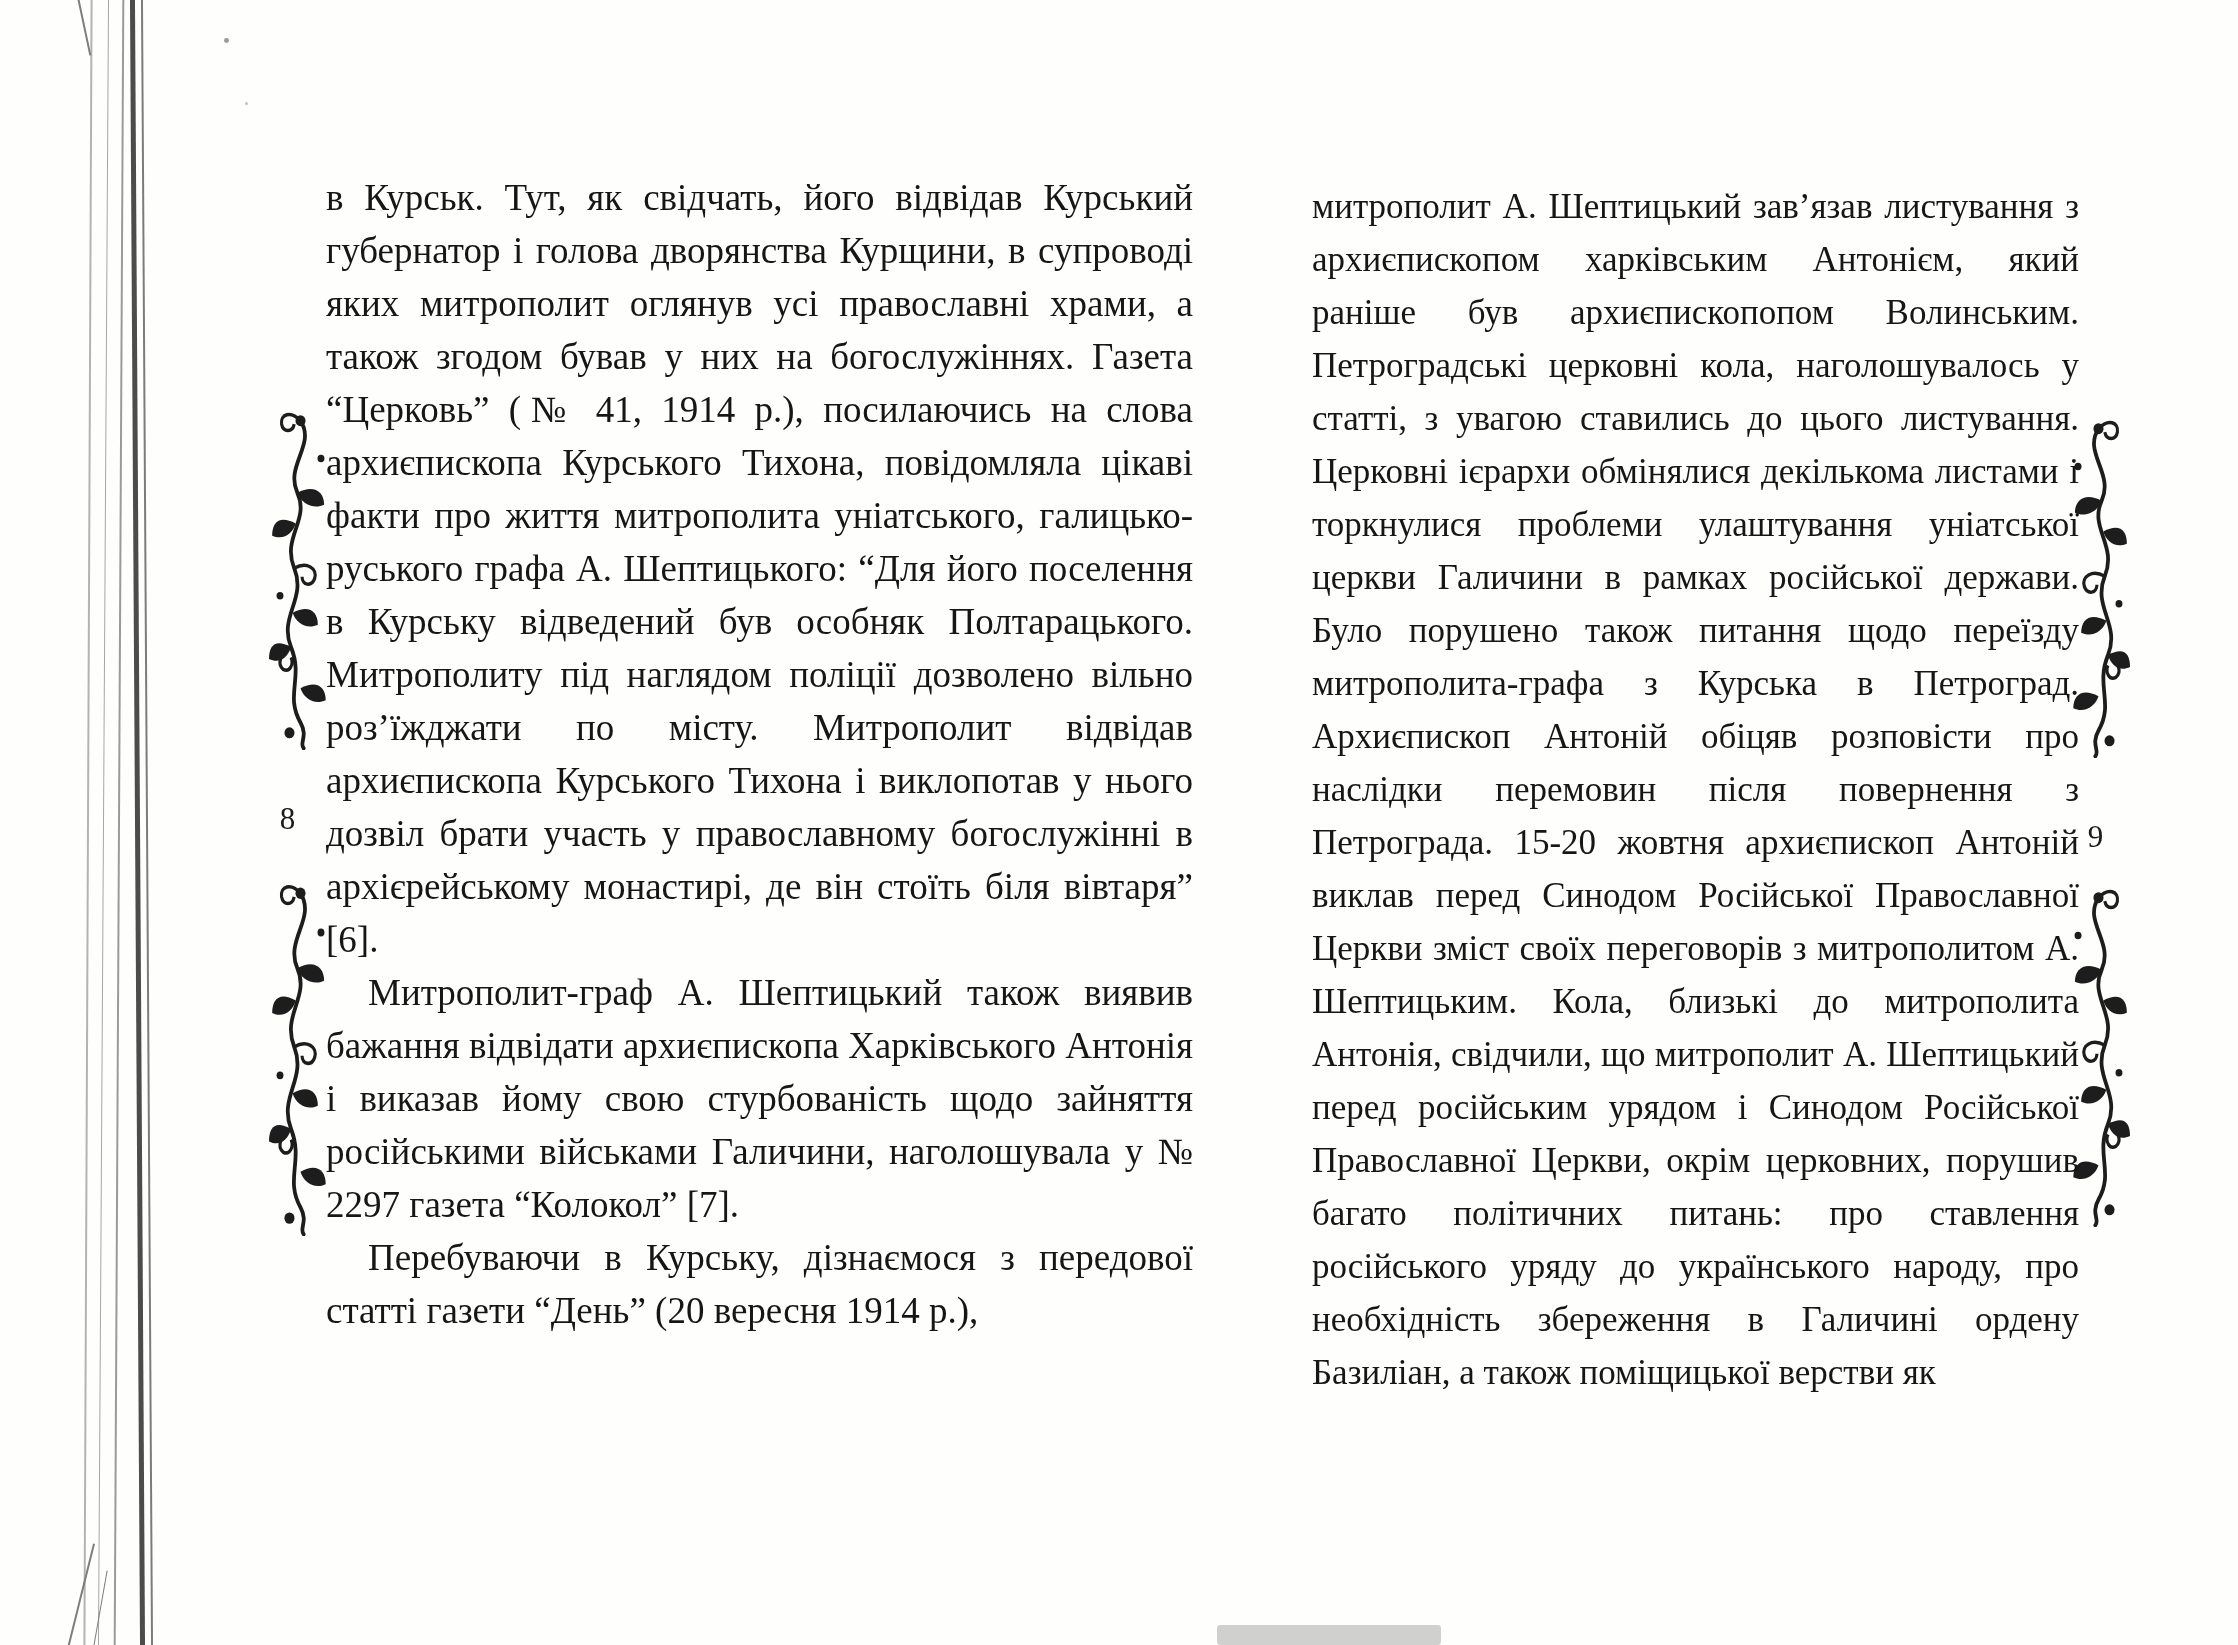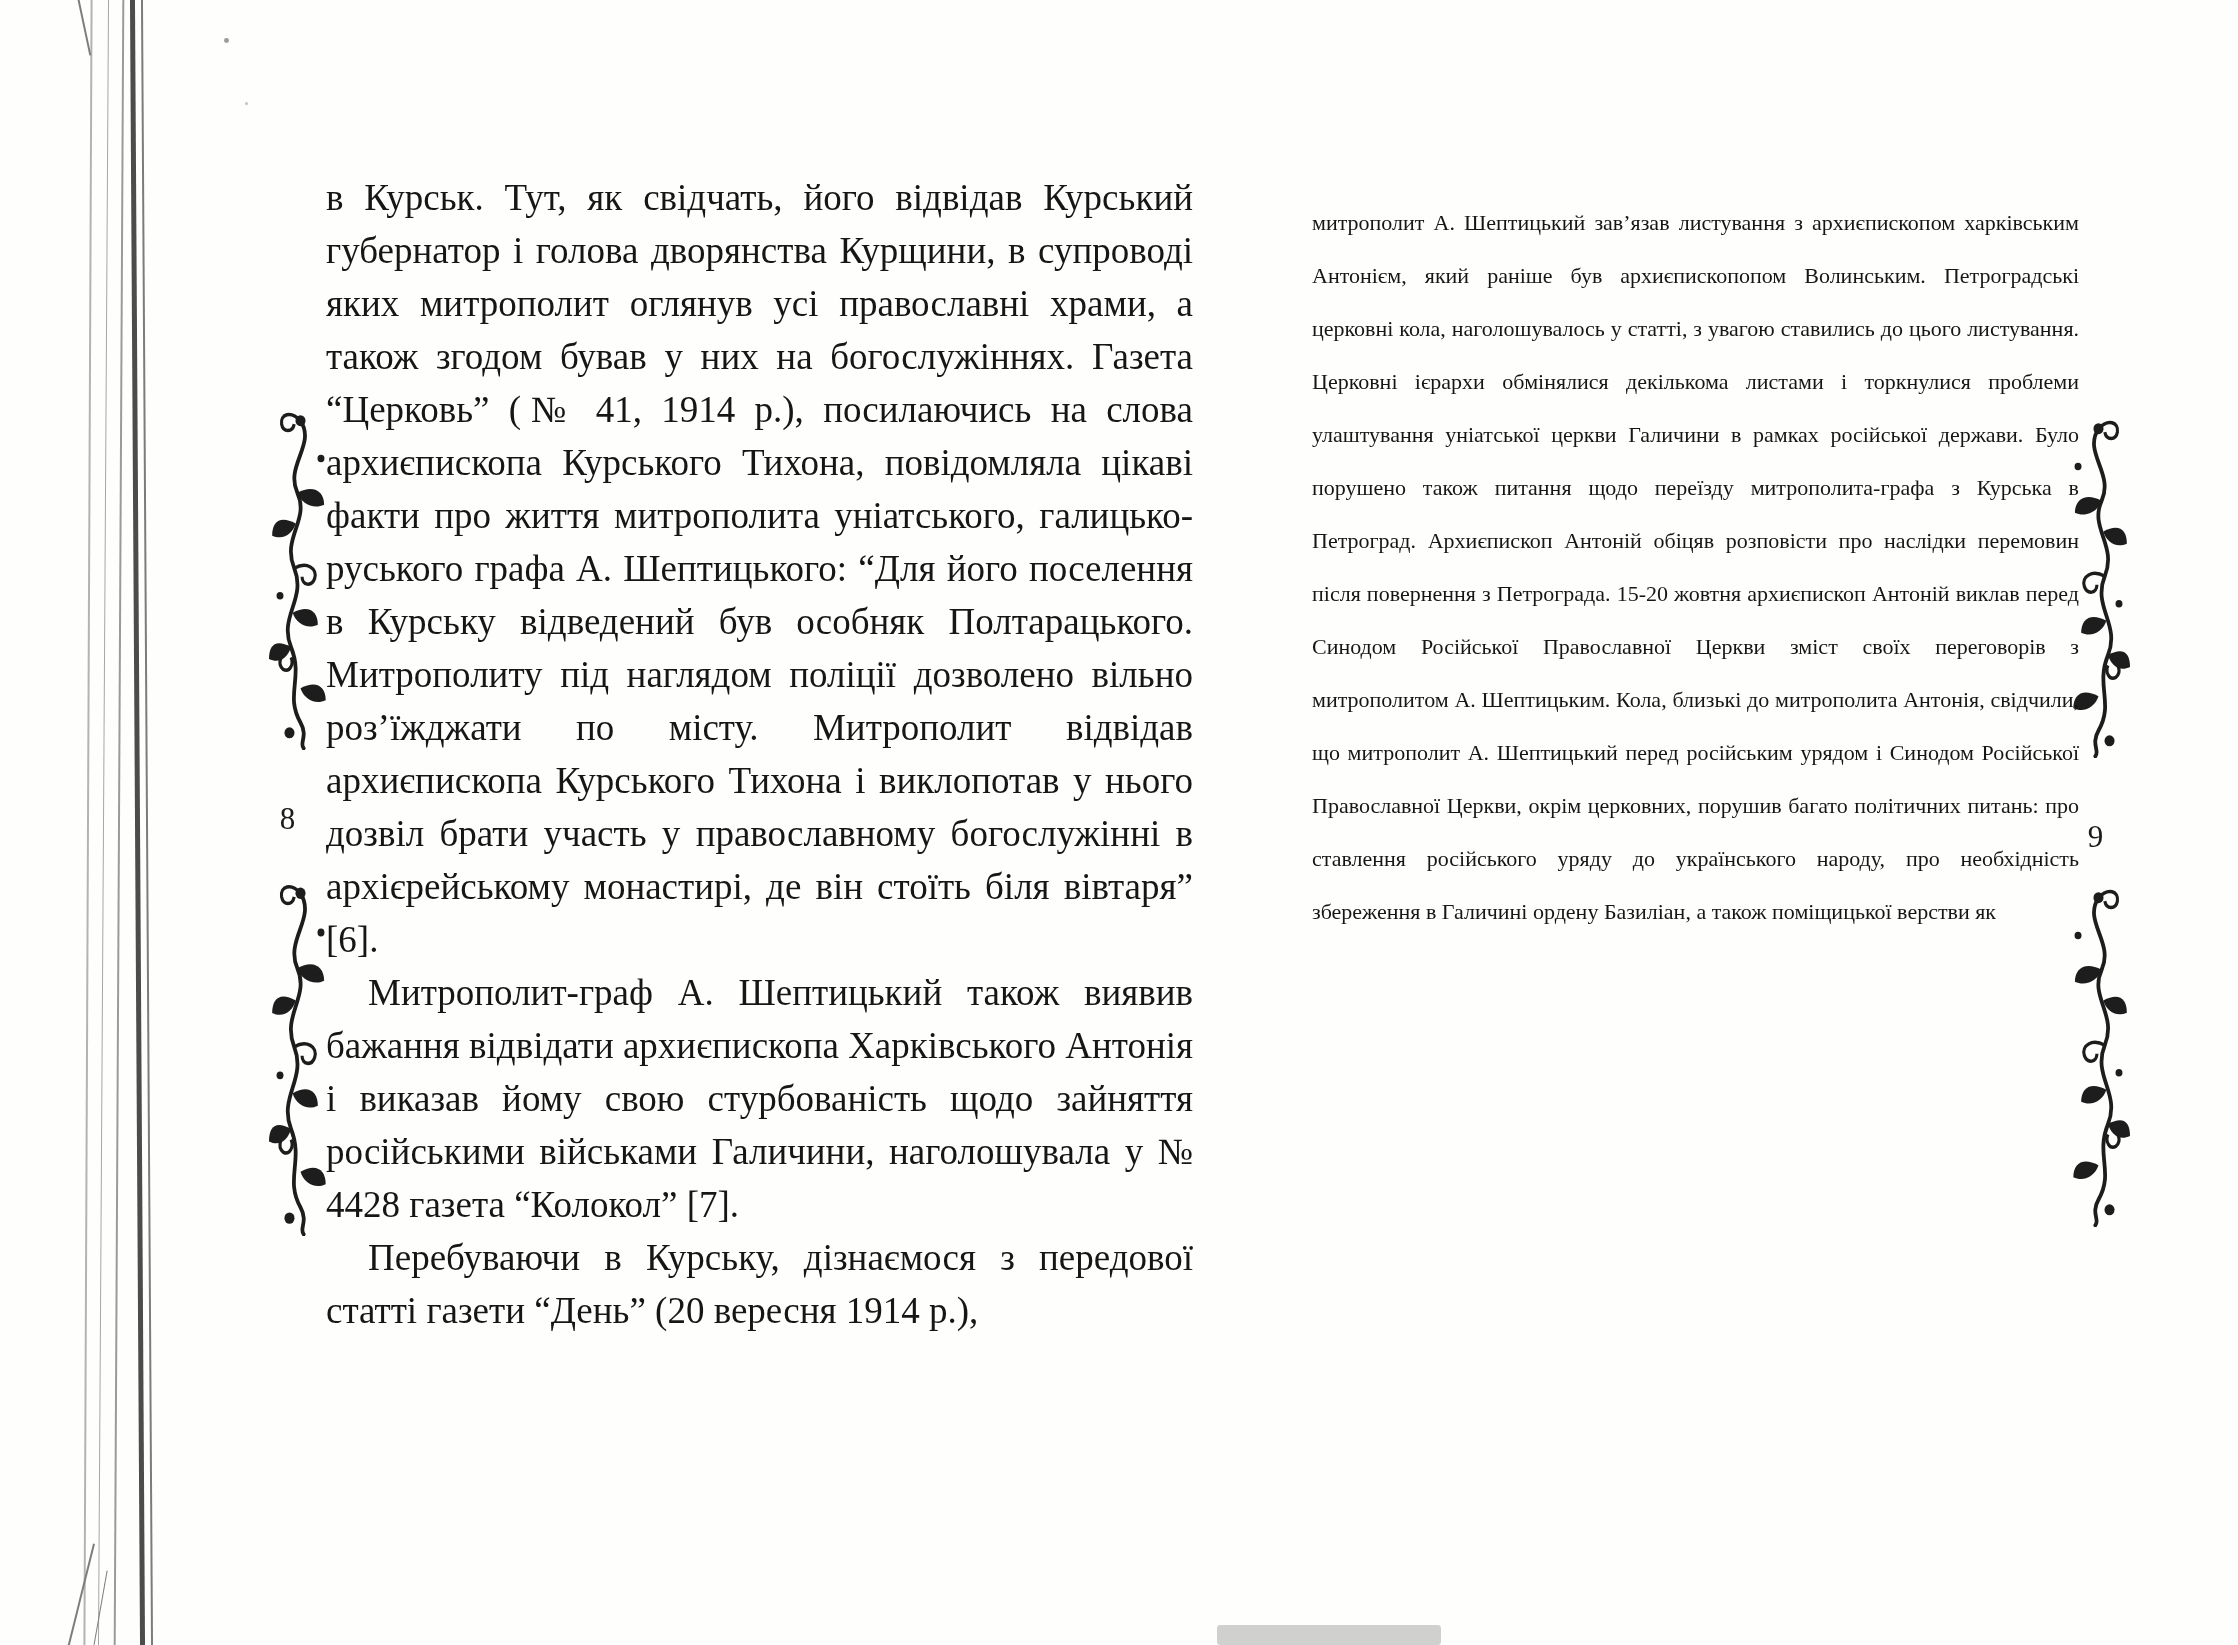--- a/index.html
+++ b/index.html
@@ -32,21 +32,21 @@
     background: #b7b7b5; opacity: .65; border-radius: 3.4px;
   }
 
   
   .column {
     position: absolute;
     text-align: justify;
     text-justify: inter-word;
   }
   .column-left  { left: 326px;  top: 171px; width: 867px; font-size: 37px; line-height: 53px; }
-  .column-right { left: 1312px; top: 196px; width: 767px; font-size: 22px; line-height: 53px; }
+  .column-right { left: 1312px; top: 180px; width: 767px; font-size: 35px; line-height: 53px; }
   p.para { margin: 0; }
   p.para.indent { text-indent: 42px; }
 
   
   .page-num {
     position: absolute;
     font-size: 31px;
     width: 41px;
     text-align: center;
     color: #1b1b1b;
@@ -110,21 +110,21 @@
   <svg class="ornament orn-right-top mirrored" viewBox="0 0 40 200" preserveAspectRatio="none">
       <use href="#vine"></use>
     </svg>
   <div class="page-num page-num-right">9</div>
   <svg class="ornament orn-right-bottom mirrored" viewBox="0 0 40 200" preserveAspectRatio="none">
       <use href="#vine"></use>
     </svg>
 
   <div class="column column-left">
       <p class="para">в Курськ. Тут, як свідчать, його відвідав Курський губернатор і голова дворянства Курщини, в супроводі яких митрополит оглянув усі православні храми, а також згодом бував у них на богослужіннях. Газета “Церковь” (№ 41, 1914 р.), посилаючись на слова архиєпископа Курського Тихона, повідомляла цікаві факти про життя митрополита уніатського, галицько-руського графа А. Шептицького: “Для його поселення в Курську відведений був особняк Полтарацького. Митрополиту під наглядом поліції дозволено вільно роз’їжджати по місту. Митрополит відвідав архиєпископа Курського Тихона і виклопотав у нього дозвіл брати участь у православному богослужінні в архієрейському монастирі, де він стоїть біля вівтаря” [6].</p>
-      <p class="para indent">Митрополит-граф А. Шептицький також виявив бажання відвідати архиєпископа Харківського Антонія і виказав йому свою стурбованість щодо зайняття російськими військами Галичини, наголошувала у № 4428 газета “Колокол” [7].</p>
+      <p class="para indent">Митрополит-граф А. Шептицький також виявив бажання відвідати архиєпископа Харківського Антонія і виказав йому свою стурбованість щодо зайняття російськими військами Галичини, наголошувала у № 2297 газета “Колокол” [7].</p>
       <p class="para indent">Перебуваючи в Курську, дізнаємося з передової статті газети “День” (20 вересня 1914 р.),</p>
     </div>
 
   <div class="column column-right">
       <p class="para">митрополит А. Шептицький зав’язав листування з архиєпископом харківським Антонієм, який раніше був архиєпископопом Волинським. Петроградські церковні кола, наголошувалось у статті, з увагою ставились до цього листування. Церковні ієрархи обмінялися декількома листами і торкнулися проблеми улаштування уніатської церкви Галичини в рамках російської держави. Було порушено також питання щодо переїзду митрополита-графа з Курська в Петроград. Архиєпископ Антоній обіцяв розповісти про наслідки перемовин після повернення з Петрограда. 15-20 жовтня архиєпископ Антоній виклав перед Синодом Російської Православної Церкви зміст своїх переговорів з митрополитом А. Шептицьким. Кола, близькі до митрополита Антонія, свідчили, що митрополит А. Шептицький перед російським урядом і Синодом Російської Православної Церкви, окрім церковних, порушив багато політичних питань: про ставлення російського уряду до українського народу, про необхідність збереження в Галичині ордену Базиліан, а також поміщицької верстви як</p>
     </div>
 
 </div>
 
 

